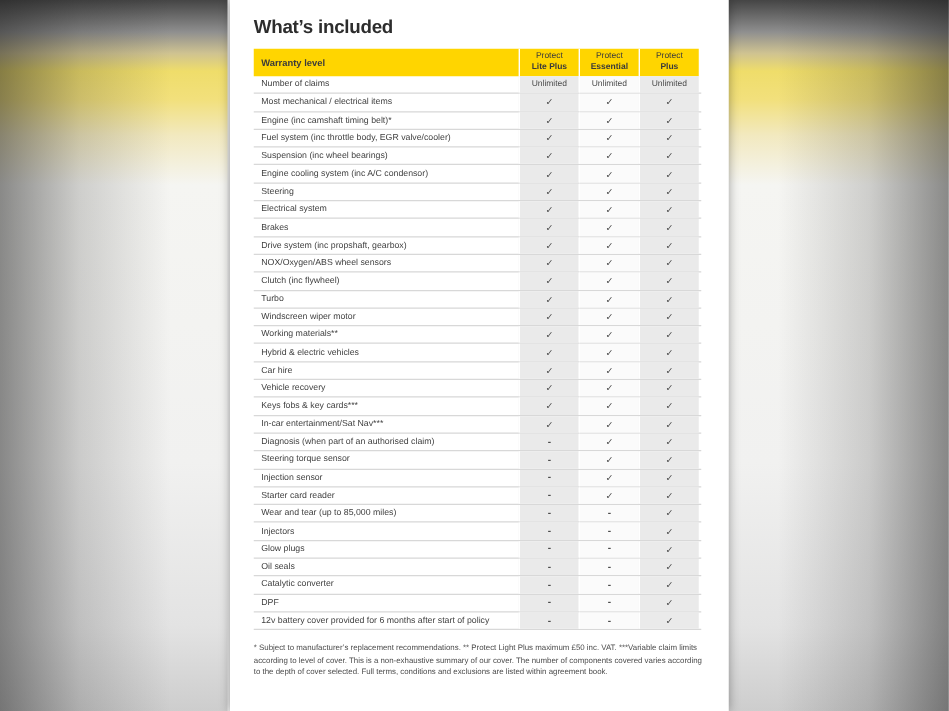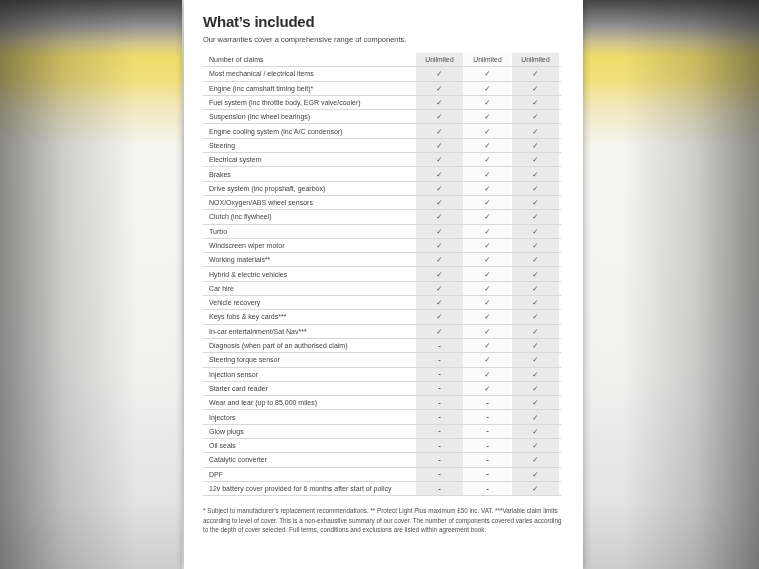--- a/index.html
+++ b/index.html
@@ -68,23 +68,37 @@
   <div class="grad"></div>
   <div class="shade"></div>
 </div>
 <div class="bg-panel" id="bg-right">
   <div class="grad"></div>
   <div class="shade"></div>
 </div>
 
 <div class="card">
   <div class="title">What’s included</div>
-  <div class="subtitle">Our warranties cover a comprehensive range of components.</div>
 
   <div class="wtable">
+    <div class="thead">
+      <div class="hcell hlabel">Warranty level</div>
+      <div class="hcell hcol">
+        <span>Protect</span>
+        <span class="b">Lite Plus</span>
+      </div>
+      <div class="hcell hcol">
+        <span>Protect</span>
+        <span class="b">Essential</span>
+      </div>
+      <div class="hcell hcol">
+        <span>Protect</span>
+        <span class="b">Plus</span>
+      </div>
+    </div>
     <div>
         <div class="trow">
           <div class="cell label">Number of claims</div>
           <div class="cell val col0 text">Unlimited</div>
           <div class="cell val col1 text">Unlimited</div>
           <div class="cell val col2 text">Unlimited</div>
         </div>
         <div class="trow">
           <div class="cell label">Most mechanical / electrical items</div>
           <div class="cell val col0 check">✓</div>

